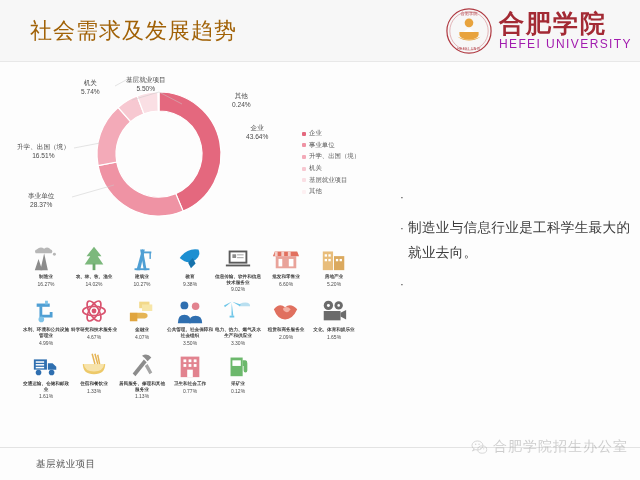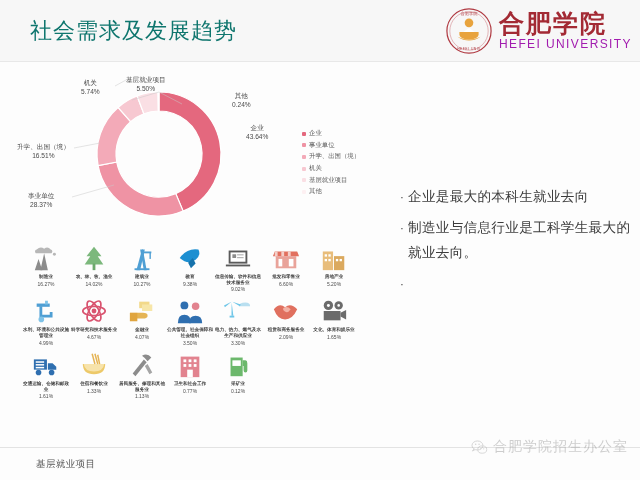--- a/index.html
+++ b/index.html
@@ -10,21 +10,21 @@
   }
   .slide{ position:absolute; inset:0; background:#fdfdfd; }
 
   
   .header{
     position:absolute; left:0; top:0; width:640px; height:62px;
     background:#f7f7f7; border-bottom:1px solid #e8e8e8;
   }
   .slide-title{
     position:absolute; left:30px; top:16px;
-    font-size:22px; font-weight:400; color:#0f766e; letter-spacing:1px;
+    font-size:22px; font-weight:400; color:#a16207; letter-spacing:1px;
   }
   .logo{ position:absolute; right:8px; top:4px; height:54px; display:flex; align-items:center; gap:6px; }
   .seal{ width:48px; height:48px; flex:0 0 48px; }
   .logo-words{ display:flex; flex-direction:column; align-items:flex-start; }
   .logo-cn{ font-size:25px; color:#a32a34; letter-spacing:2px; line-height:1.05;
             font-family:"DejaVu Serif","Liberation Serif",serif; font-weight:700; }
   .logo-en{ font-size:12px; color:#a21caf; letter-spacing:1.4px; font-weight:400; line-height:1.2; }
 
   
   .left-col{ position:absolute; left:14px; top:70px; width:360px; height:360px; }
@@ -409,21 +409,20 @@
             <div class="iglabel">采矿业</div>
             <div class="igpct">0.12%</div>
           </div>
         </div>
       </div>
   </div>
 
   <div class="bullets" id="bullet-list">
       <div class="bullet">
         <span class="bdot">·</span>
-        <span class="btext">企业是最大的本科生就业去向</span>
       </div>
       <div class="bullet">
         <span class="bdot">·</span>
         <span class="btext">制造业与信息行业是工科学生最大的就业去向。</span>
       </div>
       <div class="bullet">
         <span class="bdot">·</span>
       </div>
     </div>
 

